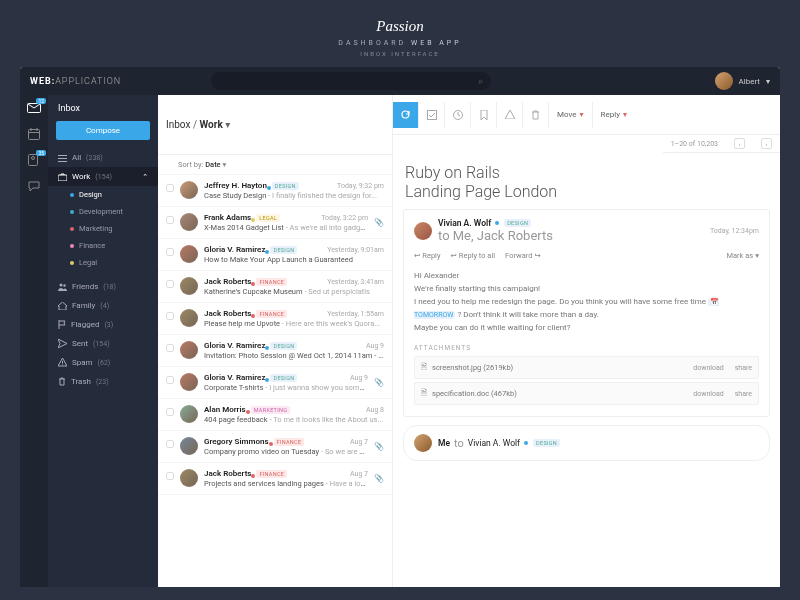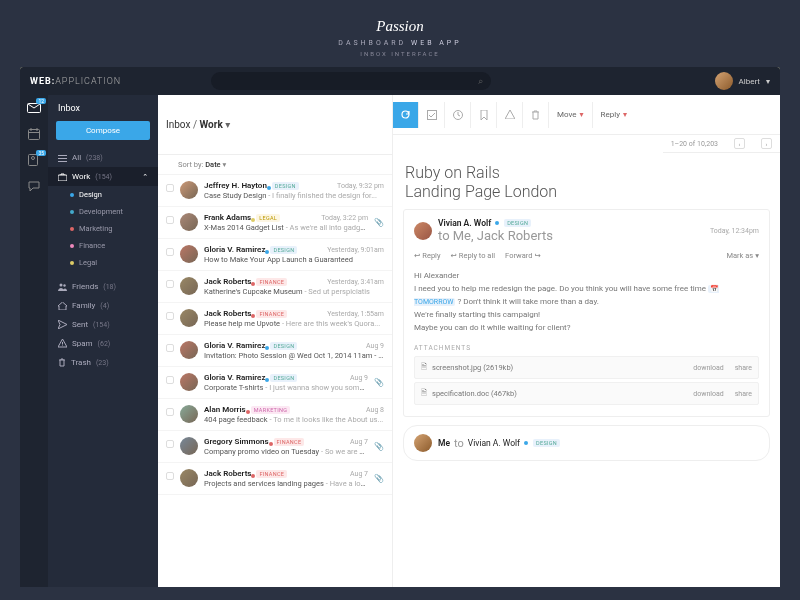--- a/index.html
+++ b/index.html
@@ -192,20 +192,27 @@
             <span class="cnt">(18)</span>
           </div>
         <div class="sb-item">
             <svg width="9" height="8" viewBox="0 0 9 8">
               <path d="M4.5 0L0 4h1v4h7V4h1z" fill="none" stroke="currentColor"></path>
             </svg>
             <span>Family</span>
             <span class="cnt">(4)</span>
           </div>
         <div class="sb-item">
+            <svg width="8" height="9" viewBox="0 0 8 9">
+              <path d="M1 0v9M1 1h6l-1 2 1 2H1" fill="none" stroke="currentColor"></path>
+            </svg>
+            <span>Flagged</span>
+            <span class="cnt">(3)</span>
+          </div>
+        <div class="sb-item">
             <svg width="9" height="9" viewBox="0 0 9 9">
               <path d="M0 0l9 4.5L0 9l2-4.5z" fill="none" stroke="currentColor"></path>
             </svg>
             <span>Sent</span>
             <span class="cnt">(154)</span>
           </div>
         <div class="sb-item">
             <svg width="9" height="9" viewBox="0 0 9 9">
               <path d="M4.5 0L9 8H0z" fill="none" stroke="currentColor"></path>
               <path d="M4.5 3v2.5M4.5 6.5v.5" stroke="currentColor"></path>
@@ -432,22 +439,22 @@
               <span class="ch-time">Today, 12:34pm</span>
             </div>
             <div class="actions">
               <span>↩ <span>Reply</span></span>
               <span>↩ <span>Reply to all</span></span>
               <span><span>Forward</span> ↪</span>
               <span class="mark"><span>Mark as</span> ▾</span>
             </div>
             <div class="bodytxt">
               <p>Hi Alexander</p>
+              <p>We're finally starting this campaign!</p>
               <p><span>I need you to help me redesign the page. Do you think you will have some free time </span><span class="hl">📅 TOMORROW</span><span> ? Don't think it will take more than a day.</span></p>
-              <p>We're finally starting this campaign!</p>
               <p>Maybe you can do it while waiting for client?</p>
             </div>
             <div class="att-hdr">ATTACHMENTS</div>
             <div id="atts">
                 <div class="att">
                   <span>🗎</span>
                   <span class="nm">screenshot.jpg (2619kb)</span>
                   <a>download</a>
                   <a>share</a>
                 </div>

